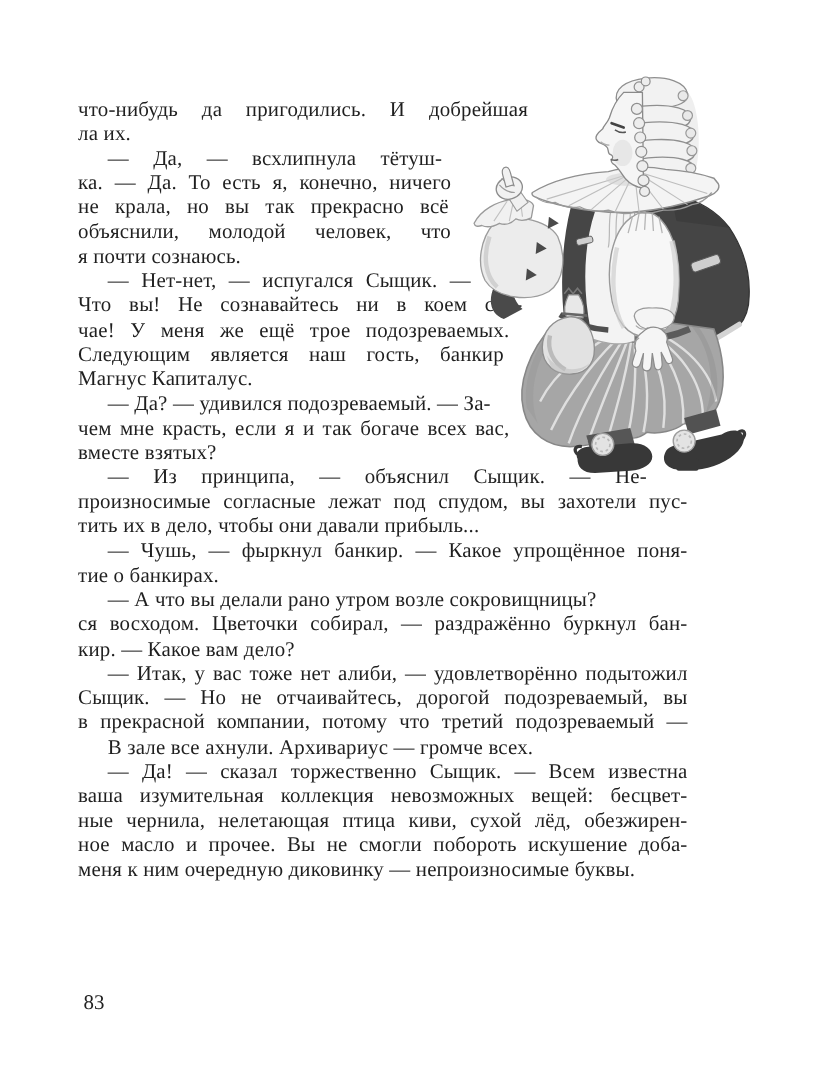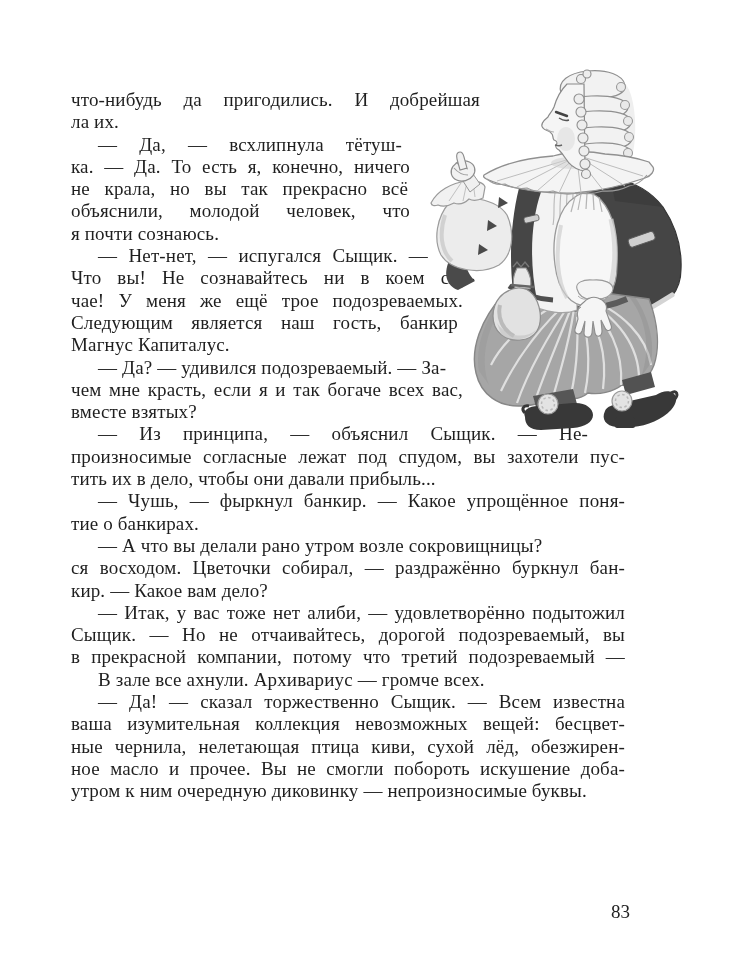--- a/index.html
+++ b/index.html
@@ -10,21 +10,21 @@
   .text-block{
     position:absolute;left:71px;top:89px;width:554px;
     font-size:19px;line-height:22.3px;letter-spacing:0.15px;
   }
   .line{white-space:nowrap;height:22.3px;}
   .line.just{text-align:justify;text-align-last:justify;}
   .line.ind{text-indent:27px;}
   .illustration{position:absolute;left:425px;top:55px;width:320px;height:420px;}
   .page-number{
     position:absolute;left:76px;top:901px;width:554px;
-    text-align:right;font-size:19px;color:#222;font-family:Liberation Serif, serif;
+    text-align:left;font-size:19px;color:#222;font-family:Liberation Serif, serif;
   }
 </style>
 </head>
 <body>
 
 <div class="page">
 
   <div class="text-block">
       <div class="line just" style="width: 409px;">что-нибудь да пригодились. И добрейшая</div>
       <div class="line">ла их.</div>
@@ -50,21 +50,21 @@
       <div class="line just" style="width: 554px;">ся восходом. Цветочки собирал, — раздражённо буркнул бан-</div>
       <div class="line">кир. — Какое вам дело?</div>
       <div class="line just ind" style="width: 554px;">— Итак, у вас тоже нет алиби, — удовлетворённо подытожил</div>
       <div class="line just" style="width: 554px;">Сыщик. — Но не отчаивайтесь, дорогой подозреваемый, вы</div>
       <div class="line just" style="width: 554px;">в прекрасной компании, потому что третий подозреваемый —</div>
       <div class="line ind">В зале все ахнули. Архивариус — громче всех.</div>
       <div class="line just ind" style="width: 554px;">— Да! — сказал торжественно Сыщик. — Всем известна</div>
       <div class="line just" style="width: 554px;">ваша изумительная коллекция невозможных вещей: бесцвет-</div>
       <div class="line just" style="width: 554px;">ные чернила, нелетающая птица киви, сухой лёд, обезжирен-</div>
       <div class="line just" style="width: 554px;">ное масло и прочее. Вы не смогли побороть искушение доба-</div>
-      <div class="line">утром к ним очередную диковинку — непроизносимые буквы.</div>
+      <div class="line">меня к ним очередную диковинку — непроизносимые буквы.</div>
     </div>
 
   <svg class="illustration" viewBox="0 0 320 420" xmlns="http://www.w3.org/2000/svg">
 
     <g>
       <path d="M162,138 C150,175 148,215 152,248 C153,268 152,280 149,291
                C185,278 220,258 247,241 C252,235 256,225 256,214
                C257,192 250,170 238,152 C225,135 205,126 188,122
                C176,126 168,130 162,138 Z" fill="#454545" stroke="#353535" stroke-width="1.2"></path>
       <path d="M185,122 C205,126 225,136 238,152 L190,146 Z" fill="#3d3d3d"></path>

